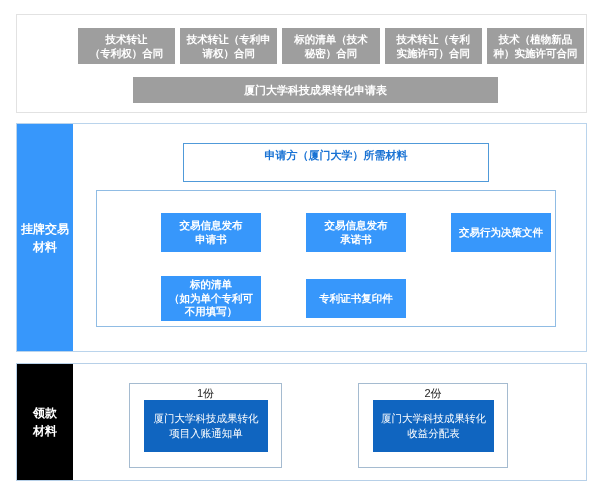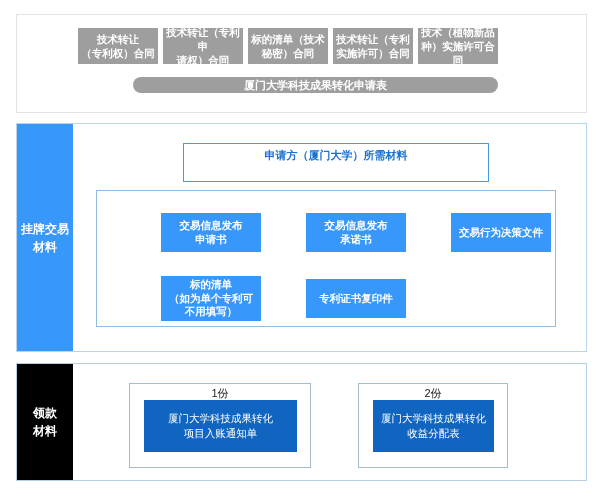--- a/index.html
+++ b/index.html
@@ -17,33 +17,33 @@
     display:flex; align-items:center; justify-content:center;
     color:#ffffff; font-weight:bold; font-size:12px; line-height:1.5;
     text-align:center; white-space:pre-line;
   }
   .sidebar.gray { background:#9e9e9e; }
   .sidebar.blue { background:#3797fb; }
   .sidebar.dark { background:#000000; }
 
   
   .contracts-row {
-    position:absolute; left:61px; top:13px; width:420px;
+    position:absolute; left:61px; top:13px; width:506px;
     display:flex; gap:5px;
   }
   .contract-box {
     flex:1; height:36px; background:#9e9e9e; color:#ffffff;
     font-weight:bold; font-size:10.5px; line-height:1.35;
     display:flex; align-items:center; justify-content:center;
     text-align:center; white-space:pre-line;
   }
   .app-form-bar {
-    position:absolute; left:116px; top:62px; width:365px; height:16px;
+    position:absolute; left:116px; top:62px; width:365px; height:26px;
     background:#9e9e9e; color:#ffffff; font-weight:bold; font-size:11px;
-    display:flex; align-items:center; justify-content:center;border-radius:8px;
+    display:flex; align-items:center; justify-content:center;
   }
 
   
   .applicant-box {
     position:absolute; left:166px; top:19px; width:306px; height:39px;
     border:1px solid #509ad9; box-sizing:border-box;
     color:#1a73d4; font-weight:bold; font-size:11px;
     text-align:center; padding-top:4px;
   }
   .inner-box {
@@ -61,21 +61,21 @@
     display:flex; align-items:center; justify-content:center;
     text-align:center; white-space:pre-line;
     padding:2px 3px; box-sizing:border-box;
   }
 
   
   .group-box {
     position:absolute; top:19px; height:85px;
     border:1px solid #a5bbd0; box-sizing:border-box; background:#ffffff;
   }
-  #group-1 { left:112px; width:182px; }
+  #group-1 { left:112px; width:153px; }
   #group-2 { left:341px; width:150px; }
   .count-label {
     margin-top:2px; text-align:center; font-size:11px; color:#222222;
   }
   .pay-box {
     position:absolute; left:14px; right:13px; top:16px; height:52px;
     background:#1065c0; color:#ffffff; font-size:10.5px; line-height:1.45;
     display:flex; align-items:center; justify-content:center;
     text-align:center; white-space:pre-line;
   }

